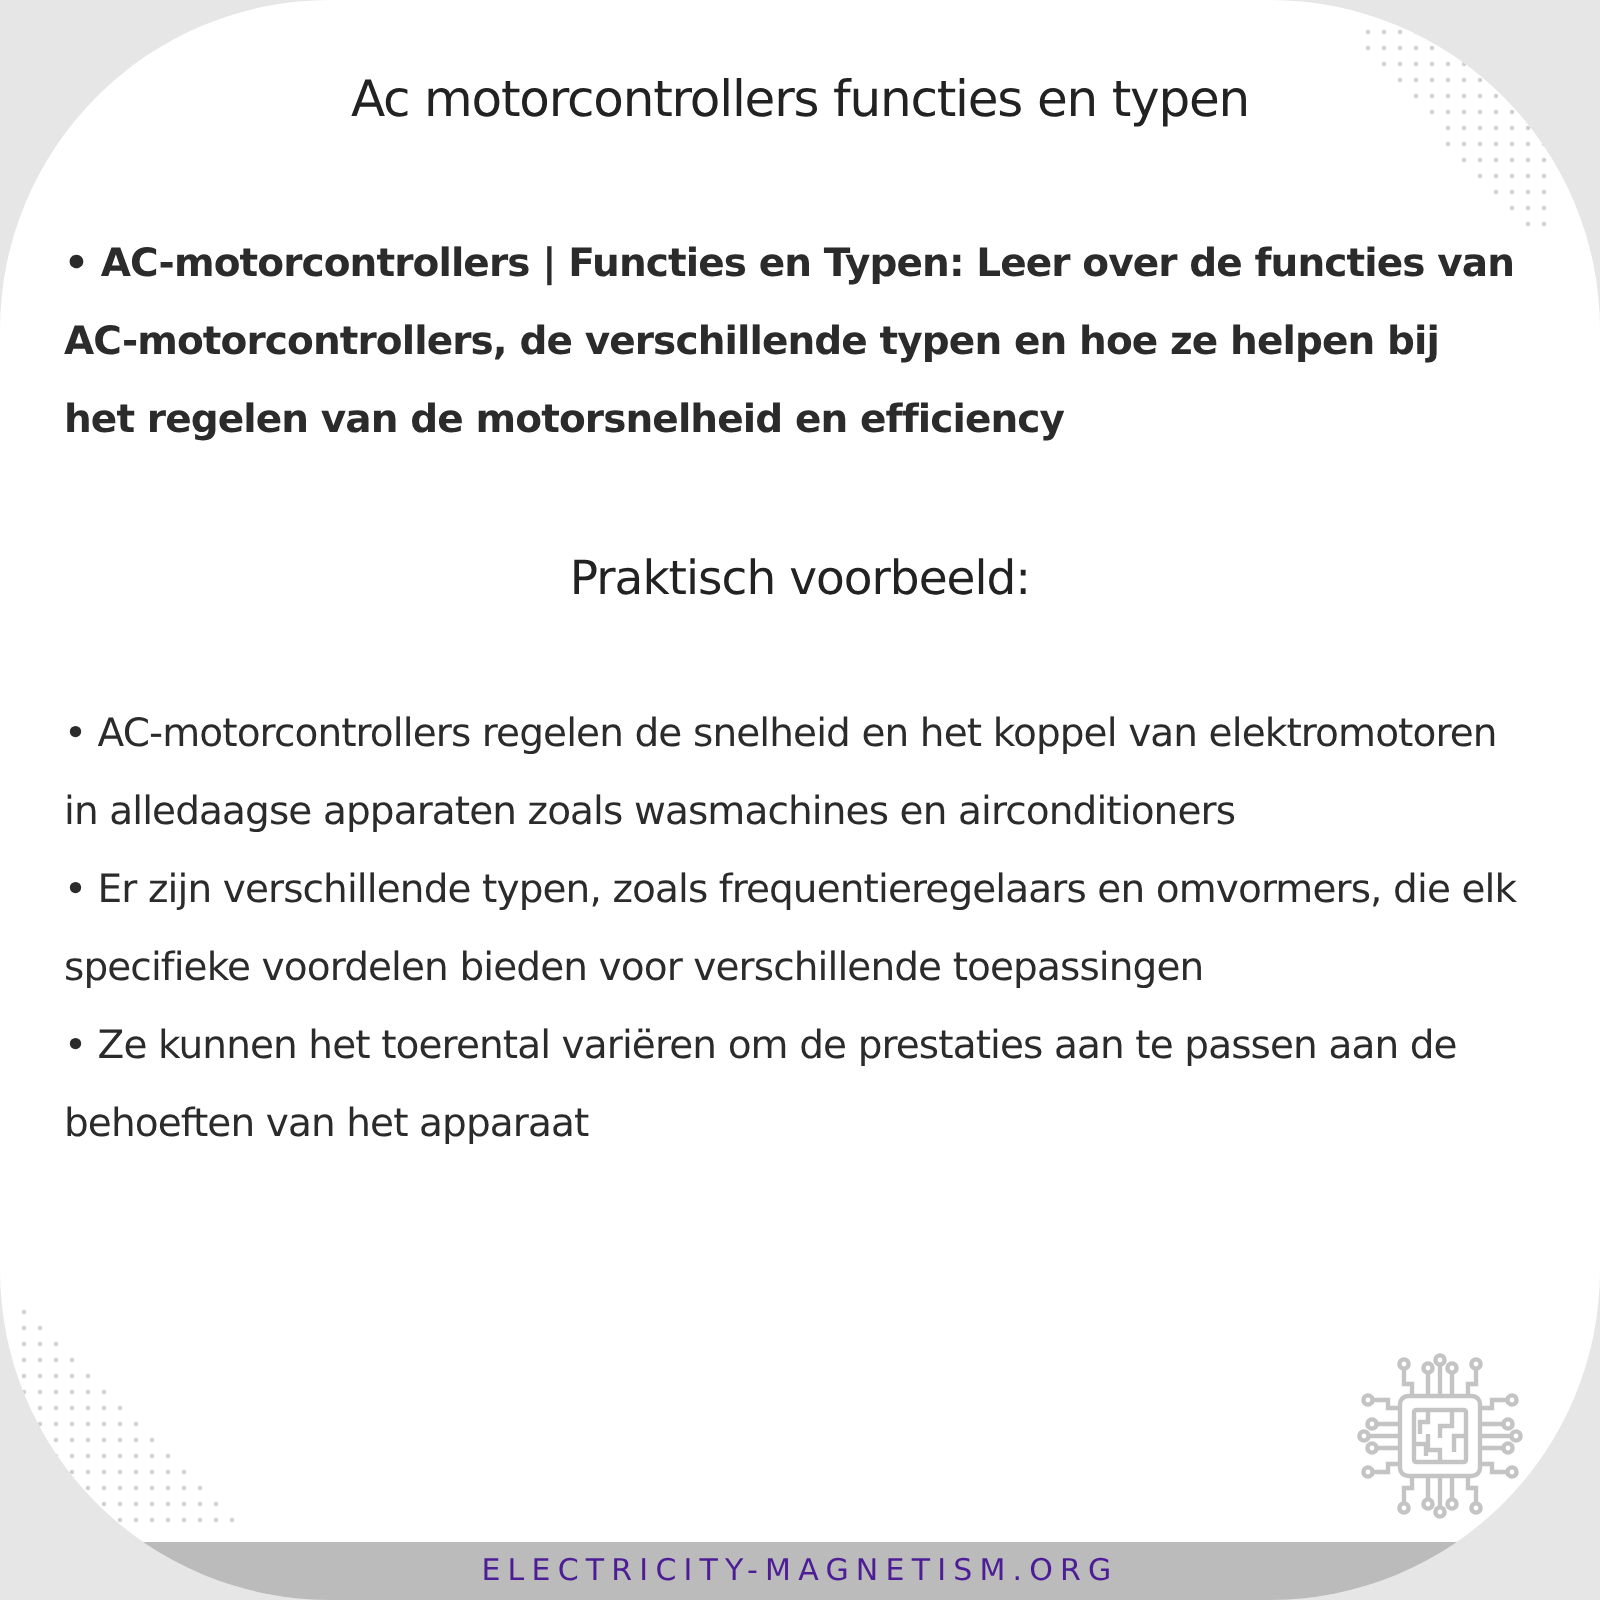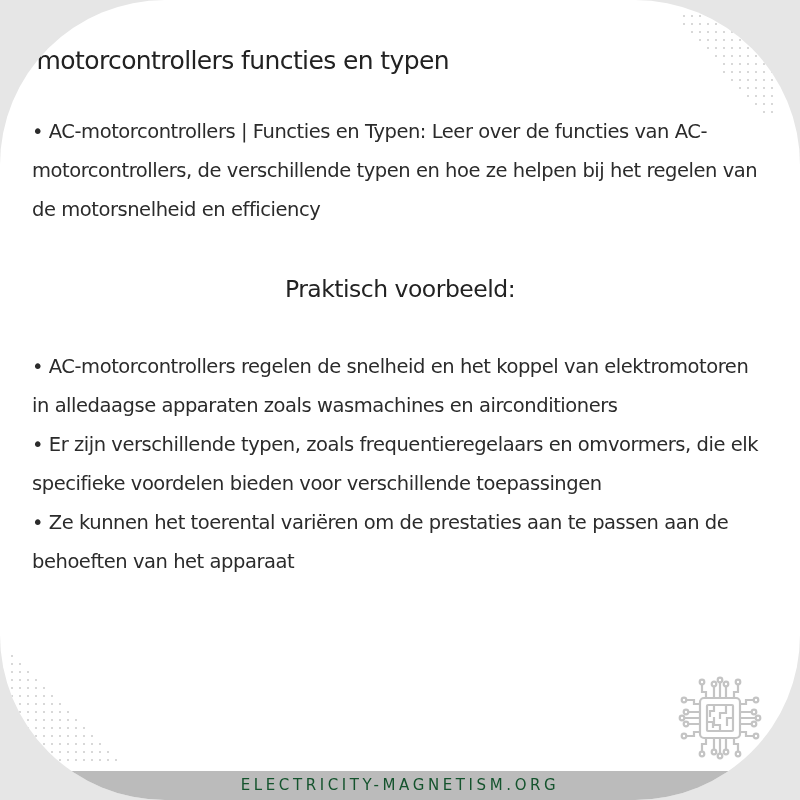--- a/index.html
+++ b/index.html
@@ -12,51 +12,51 @@
   .shape {
     position: absolute; inset: 0;
     background: #ffffff;
     border-top-left-radius: 165px 165px;
     border-top-right-radius: 165px 165px;
     border-bottom-left-radius: 165px 165px;
     border-bottom-right-radius: 165px 165px;
     overflow: hidden;
   }
   .title {
-    position: absolute; left: 0; right: 0; top: 46px;
-    text-align: left; font-size: 25px; color: #222;
+    position: absolute; left: 0; right: 0; top: 35px;
+    text-align: center; font-size: 25px; color: #222;
     letter-spacing: -0.6px;
   }
   .intro, .list {
     position: absolute; left: 32px; right: 40px;
     font-size: 19.5px; color: #2b2b2b; line-height: 39px;
     letter-spacing: -0.45px;
   }
-  .intro { top: 112px; }
+  .intro { top: 112px; font-weight: bold; }
   .subtitle {
     position: absolute; left: 0; right: 0; top: 255px;
     text-align: center; font-size: 23.5px; color: #222;
     letter-spacing: -0.5px;
     margin-top: 20px;
   }
   .list { top: 312px; margin-top: 35px; }
   .list p, .intro p { margin: 0; }
   .dots-tr {
     position: absolute; left: 680px; top: 12px; width: 120px; height: 110px;
   }
   .dots-bl {
     position: absolute; left: 8px; top: 652px; width: 120px; height: 120px;
   }
   .chip {
     position: absolute; left: 676px; top: 674px; width: 88px; height: 88px;
   }
   .footer {
     position: absolute; left: 0; right: 0; top: 771px; height: 29px;
     background: #bbbbbb;
-    text-align: center; color: #14532d;
+    text-align: center; color: #4c1d95;
     font-size: 15px; letter-spacing: 3.6px; line-height: 29px;
   }
 </style>
 </head>
 <body>
 
 <div class="shape">
 
   <div class="title">Ac motorcontrollers functies en typen</div>
 

